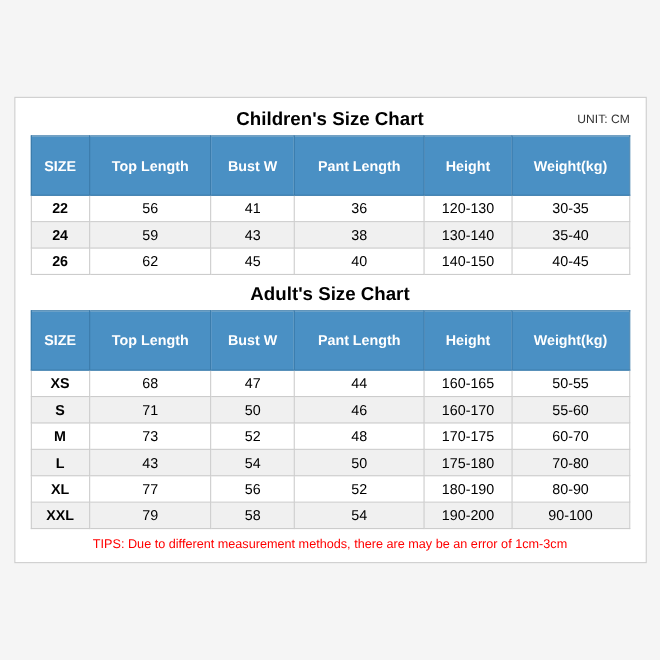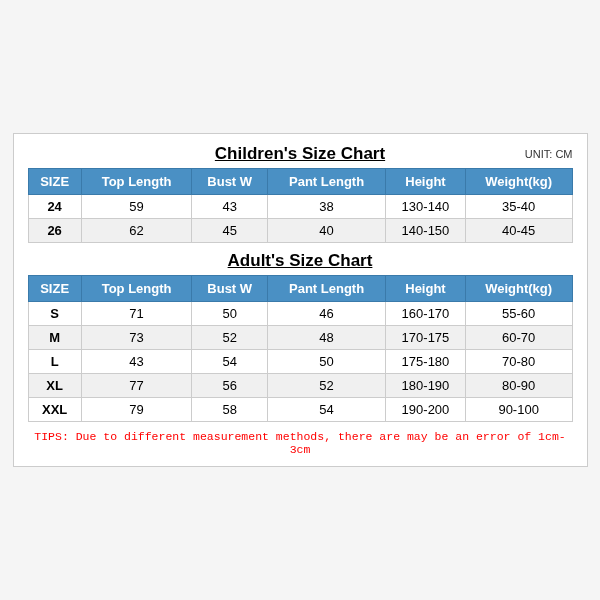--- a/index.html
+++ b/index.html
@@ -23,38 +23,37 @@
       display: flex;
       align-items: center;
       justify-content: center;
       position: relative;
       margin-bottom: 4px;
     }
     .section-title {
       font-size: 17px;
       font-weight: bold;
       text-align: center;
-      text-decoration: underline;
     }
     .unit-label {
       position: absolute;
       right: 0;
       font-size: 11px;
       color: #333;
       text-align: right;
     }
     table {
       width: 100%;
       border-collapse: collapse;
       margin-bottom: 8px;
     }
     th {
       background-color: #4a90c4;
       color: white;
-      padding: 5px 4px;
+      padding: 19px 4px;
       text-align: center;
       font-size: 13px;
       border: 1px solid #3a7aaa;
     }
     td {
       padding: 4px 4px;
       text-align: center;
       border: 1px solid #ccc;
       font-size: 13px;
     }
@@ -65,21 +64,20 @@
       background-color: #ffffff;
     }
     td:first-child {
       font-weight: bold;
     }
     .tips {
       text-align: center;
       font-size: 11.5px;
       color: red;
       margin-top: 4px;
-      font-family: Liberation Mono, monospace;
     }
   </style>
 </head>
 <body>
 
 <div class="chart-container">
 
   <div class="section-title-row">
     <span class="section-title">Children's Size Chart</span>
     <span class="unit-label">UNIT: CM</span>
@@ -89,20 +87,28 @@
       <tr>
         <th>SIZE</th>
         <th>Top Length</th>
         <th>Bust W</th>
         <th>Pant Length</th>
         <th>Height</th>
         <th>Weight(kg)</th>
       </tr>
     </thead>
     <tbody id="children-tbody">
+        <tr>
+          <td>22</td>
+          <td>56</td>
+          <td>41</td>
+          <td>36</td>
+          <td>120-130</td>
+          <td>30-35</td>
+        </tr>
         <tr>
           <td>24</td>
           <td>59</td>
           <td>43</td>
           <td>38</td>
           <td>130-140</td>
           <td>35-40</td>
         </tr>
         <tr>
           <td>26</td>
@@ -123,20 +129,28 @@
       <tr>
         <th>SIZE</th>
         <th>Top Length</th>
         <th>Bust W</th>
         <th>Pant Length</th>
         <th>Height</th>
         <th>Weight(kg)</th>
       </tr>
     </thead>
     <tbody id="adult-tbody">
+    <tr>
+          <td>XS</td>
+          <td>68</td>
+          <td>47</td>
+          <td>44</td>
+          <td>160-165</td>
+          <td>50-55</td>
+        </tr>
         <tr>
           <td>S</td>
           <td>71</td>
           <td>50</td>
           <td>46</td>
           <td>160-170</td>
           <td>55-60</td>
         </tr>
         <tr>
           <td>M</td>

